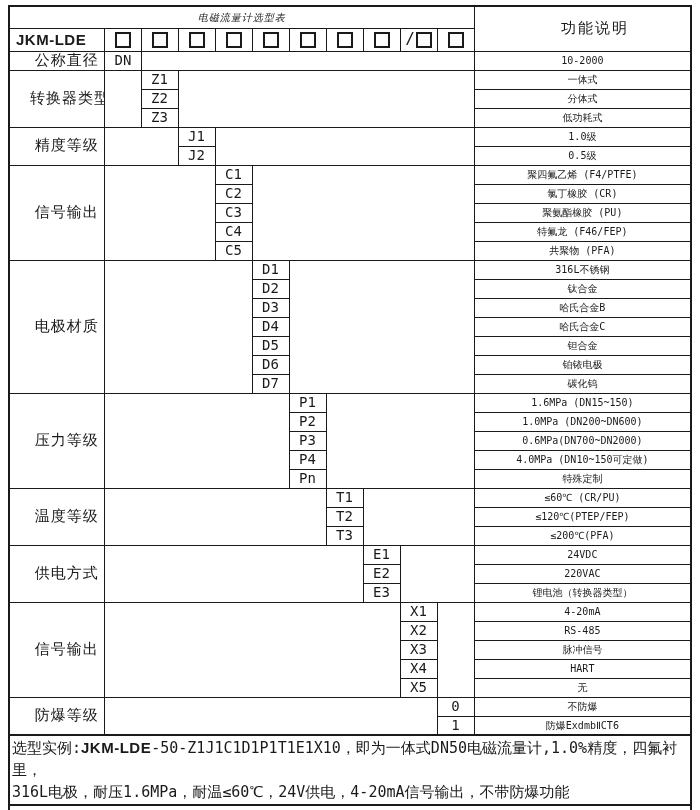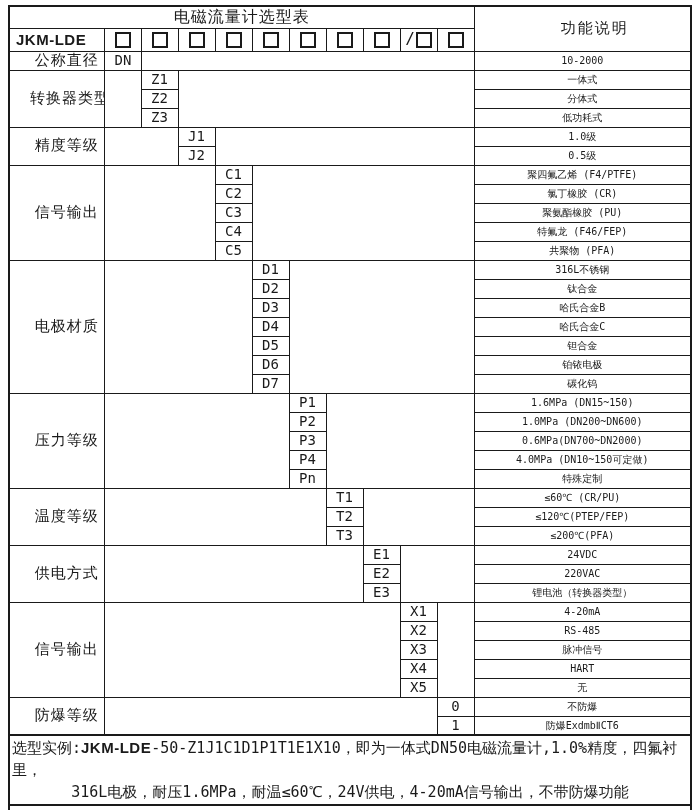--- a/index.html
+++ b/index.html
@@ -14,21 +14,21 @@
     width:682px;border-collapse:collapse;table-layout:fixed;
     border:2px solid #1a1a1a;
   }
   td{
     border:1px solid #1a1a1a;padding:0;text-align:center;vertical-align:middle;
     font-size:14px;line-height:1.15;overflow:hidden;white-space:nowrap;
   }
   thead tr.title-row{height:22px;}
   thead tr.cb-row{height:23px;}
   tbody tr.g-row{height:19px;}
-  .title-cell{font-size:16px;letter-spacing:1px;}
+  .title-cell{font-size:10px;letter-spacing:1px;font-style:italic;}
   .fn-header{font-size:15px;letter-spacing:2px;padding-left:25px;}
   .model-cell{
     text-align:left;padding-left:6px;font-weight:bold;font-size:15px;
     font-family:"Liberation Sans","DejaVu Sans",sans-serif;letter-spacing:.5px;
   }
   .label-cell{font-size:15px;letter-spacing:1px;padding-left:20px;}
   .code-cell{font-size:14px;text-align:center;}
   .code-cell.dn{text-align:left;padding-left:10px;}
   .desc-cell{font-size:10px;}
   .empty-cell{}
@@ -39,21 +39,21 @@
   }
   .cb-slash{font-size:16px;vertical-align:middle;margin-right:1px;}
   tfoot td{white-space:normal;border-radius:16px;}
   tr.example-row td{
     border-top:2px solid #1a1a1a;height:46px;font-size:15px;padding:1px 2px;
   }
   tr.example-row .ex-line1{text-align:left;line-height:22px;}
   tr.example-row .ex-line1 b{
     font-family:"Liberation Sans","DejaVu Sans",sans-serif;letter-spacing:.5px;
   }
-  tr.example-row .ex-line2{text-align:center;line-height:22px;}
+  tr.example-row .ex-line2{text-align:left;line-height:22px;}
   tr.note-row td{
     border-top:2px solid #1a1a1a;height:30px;font-size:15px;
     text-align:left;padding:1px 2px;line-height:26px;
   }
 </style>
 </head>
 <body>
 
 <div id="sheet">
   <table id="sel-table">

